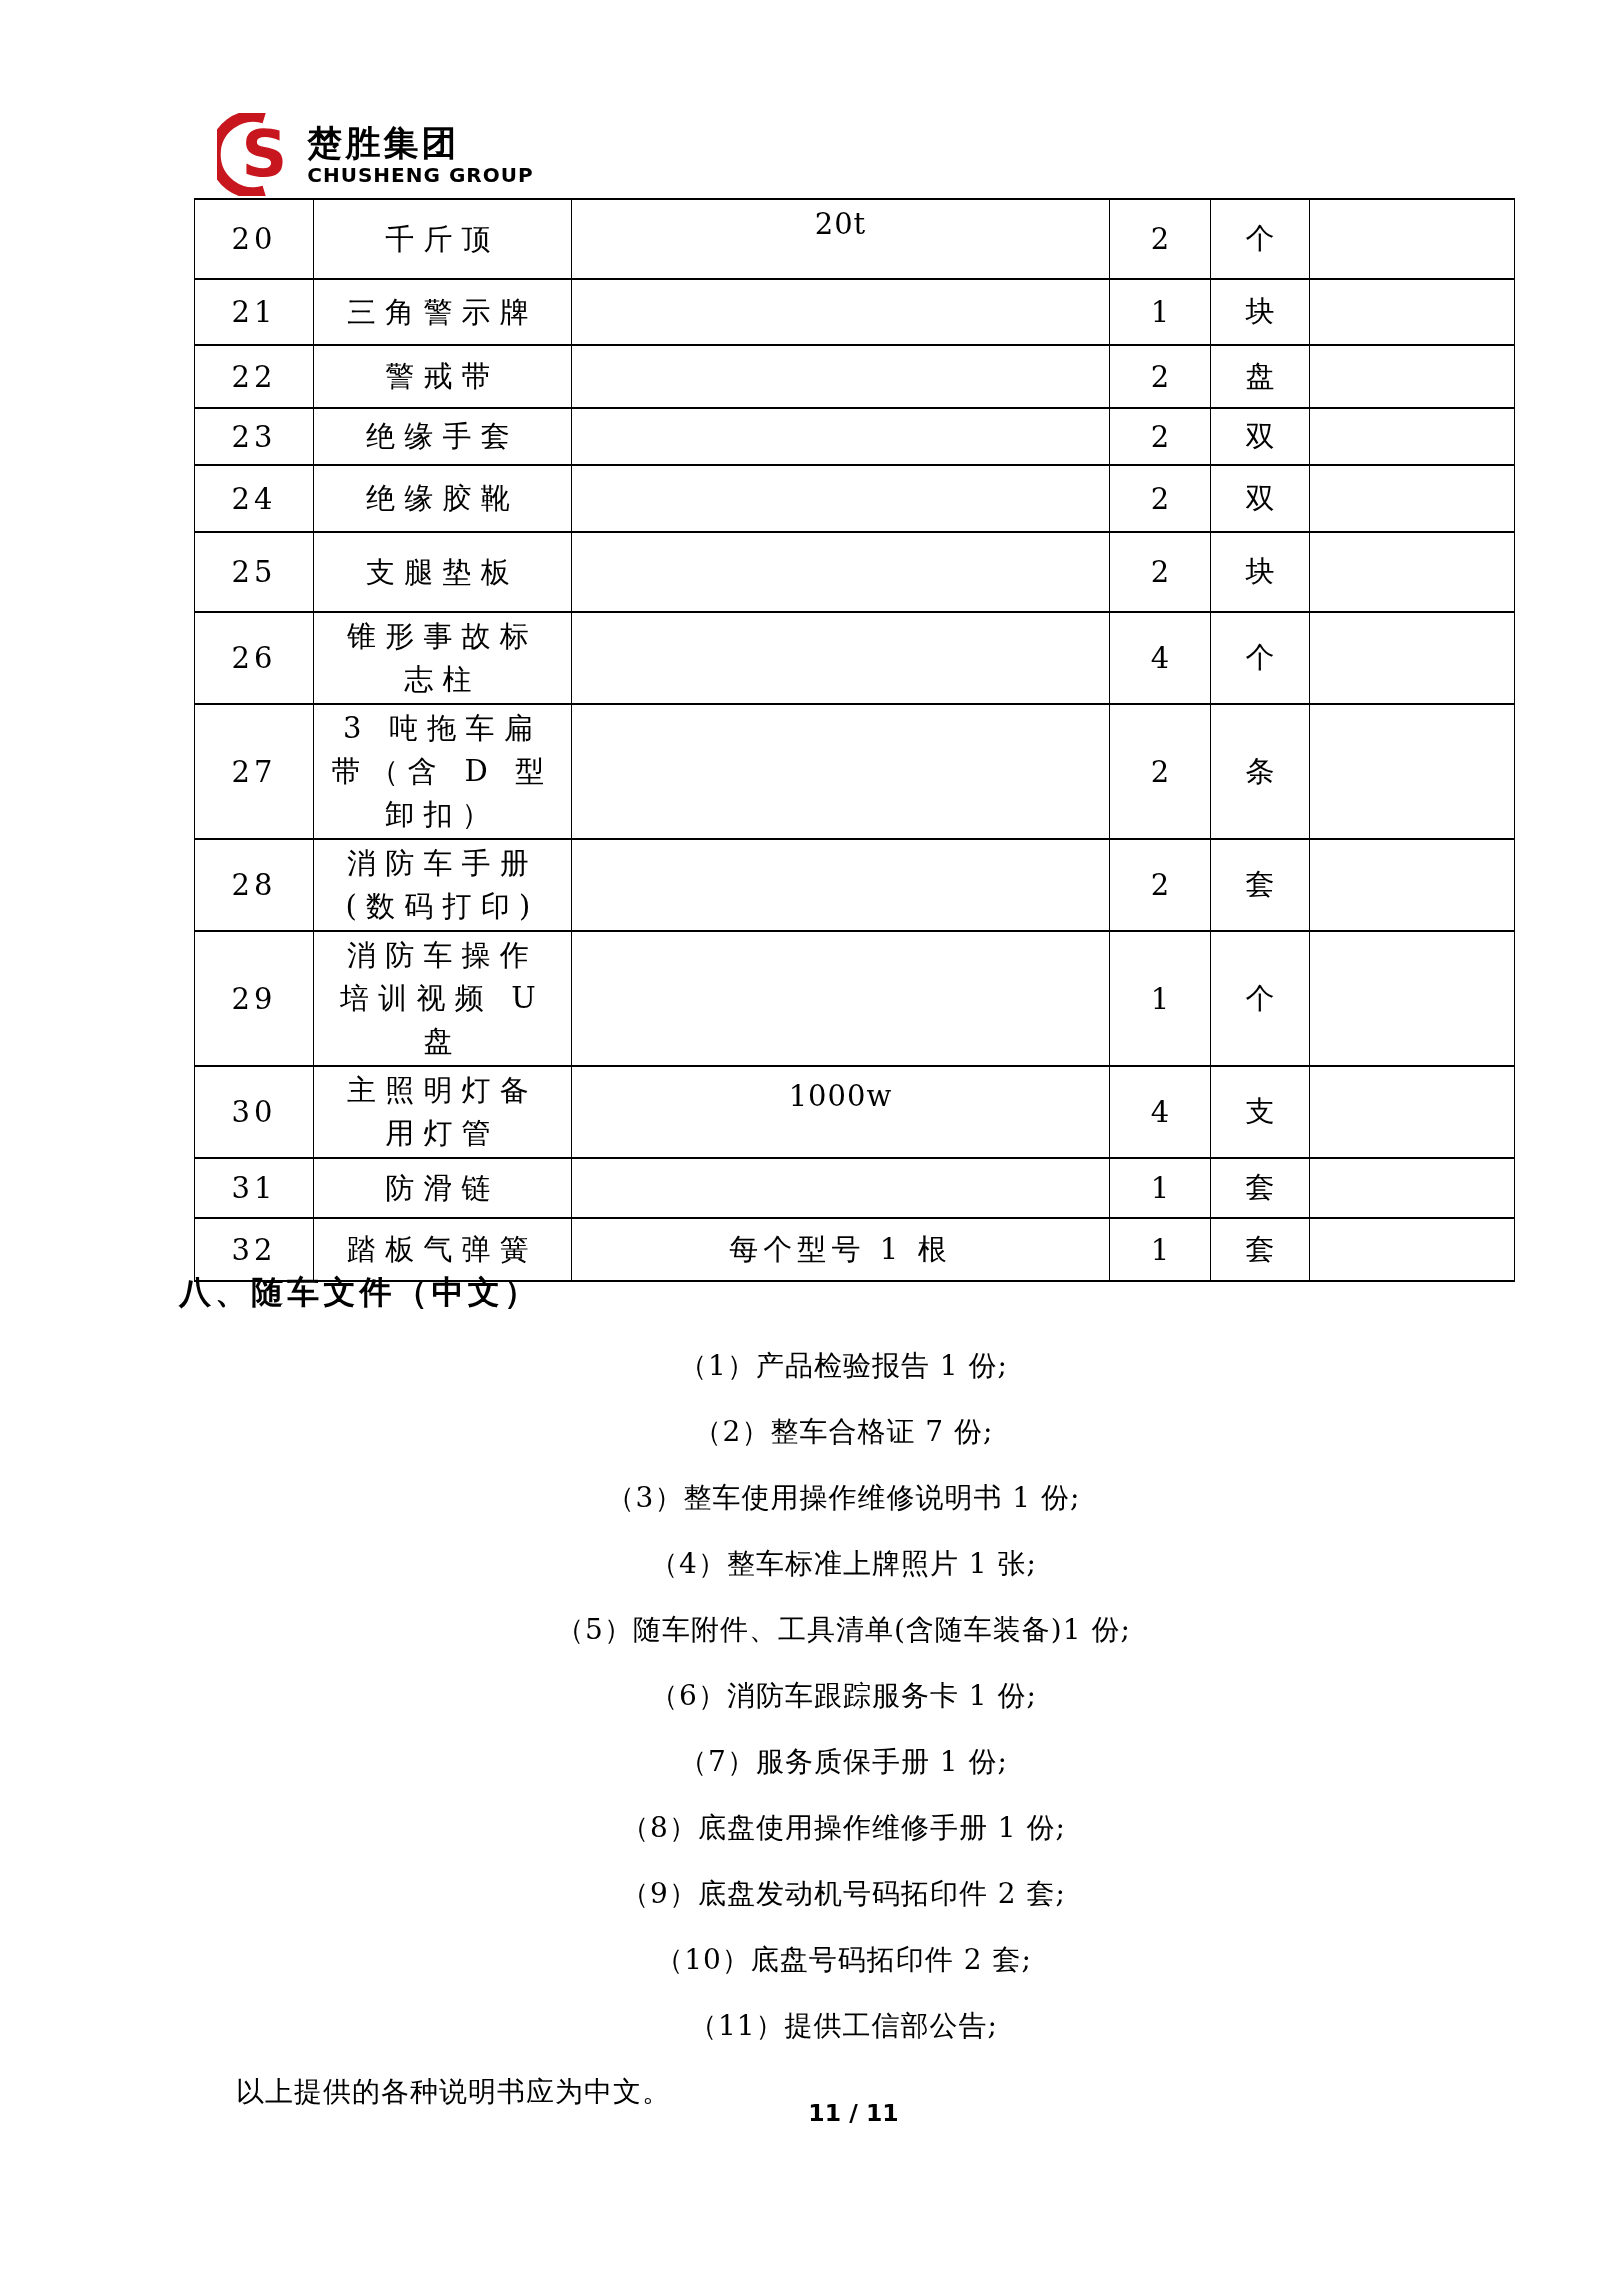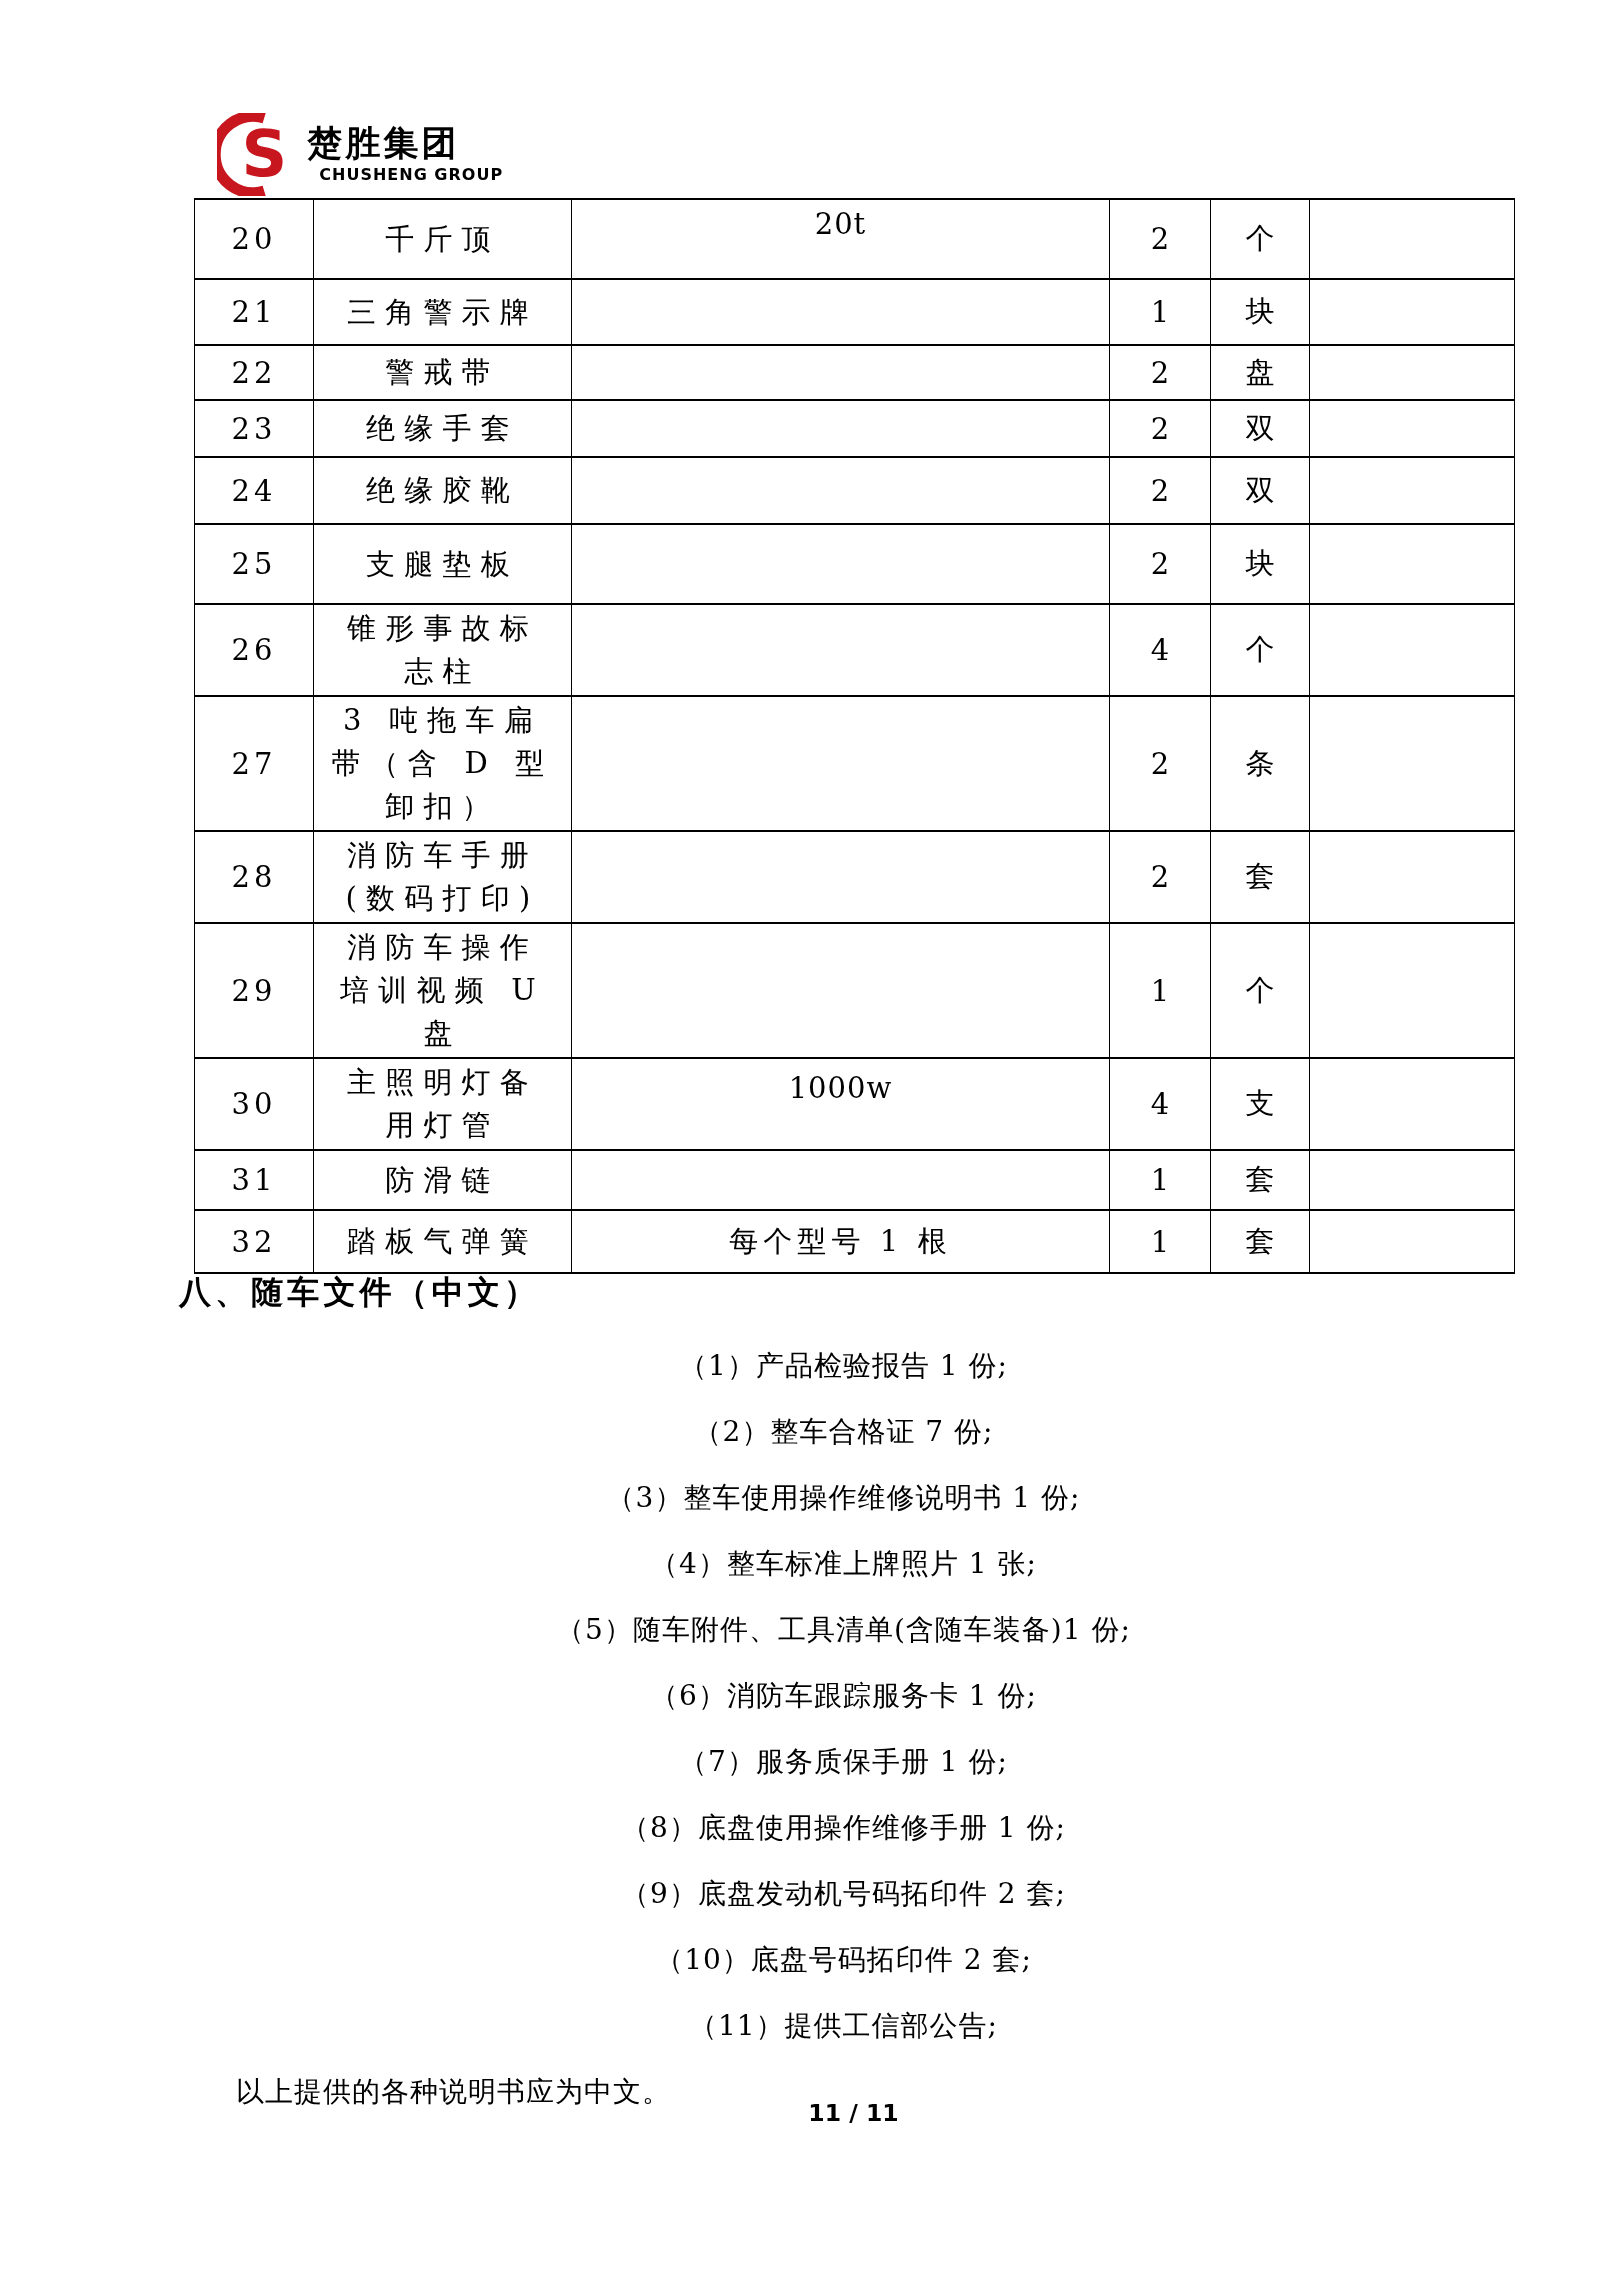--- a/index.html
+++ b/index.html
@@ -14,21 +14,21 @@
     margin: 0 auto;
   }
 
   
   .logo { position:absolute; left:217px; top:113px; display:flex; align-items:center; gap:15.3px; }
   .logo-mark { width:75px; height:83px; flex:0 0 auto; }
   .logo-text { display:flex; flex-direction:column; justify-content:center; }
   .logo-cn { font-family:"DejaVu Sans","Liberation Sans",sans-serif; font-weight:bold;
              font-size:35px; letter-spacing:3.1px; line-height:39px; }
   .logo-en { font-family:"DejaVu Sans","Liberation Sans",sans-serif; font-weight:bold;
-             font-size:16px; letter-spacing:1px; line-height:20.4px; margin-top:2px;margin-left:12px; }
+             font-size:20px; letter-spacing:1px; line-height:20.4px; margin-top:2px; }
 
   
   table.equip { position:absolute; left:194px; top:198px; width:1319px;
                 border-collapse:collapse; table-layout:fixed; }
   table.equip td {
     border-left:1.5px solid #000; border-right:1.5px solid #000;
     border-top:2.6px solid #000; border-bottom:2.6px solid #000;
     font-size:29px; text-align:center; vertical-align:middle;
     overflow:hidden; padding:2px 4.1px;
   }
@@ -90,21 +90,21 @@
       <td class="remark"></td>
     </tr>
         <tr style="height: 66px;">
       <td class="no">21</td>
       <td class="name">三角警示牌</td>
       <td class="spec"></td>
       <td class="qty">1</td>
       <td class="unit">块</td>
       <td class="remark"></td>
     </tr>
-        <tr style="height: 55px;">
+        <tr style="height: 63px;">
       <td class="no">22</td>
       <td class="name">警戒带</td>
       <td class="spec"></td>
       <td class="qty">2</td>
       <td class="unit">盘</td>
       <td class="remark"></td>
     </tr>
         <tr style="height: 57px;">
       <td class="no">23</td>
       <td class="name">绝缘手套</td>

